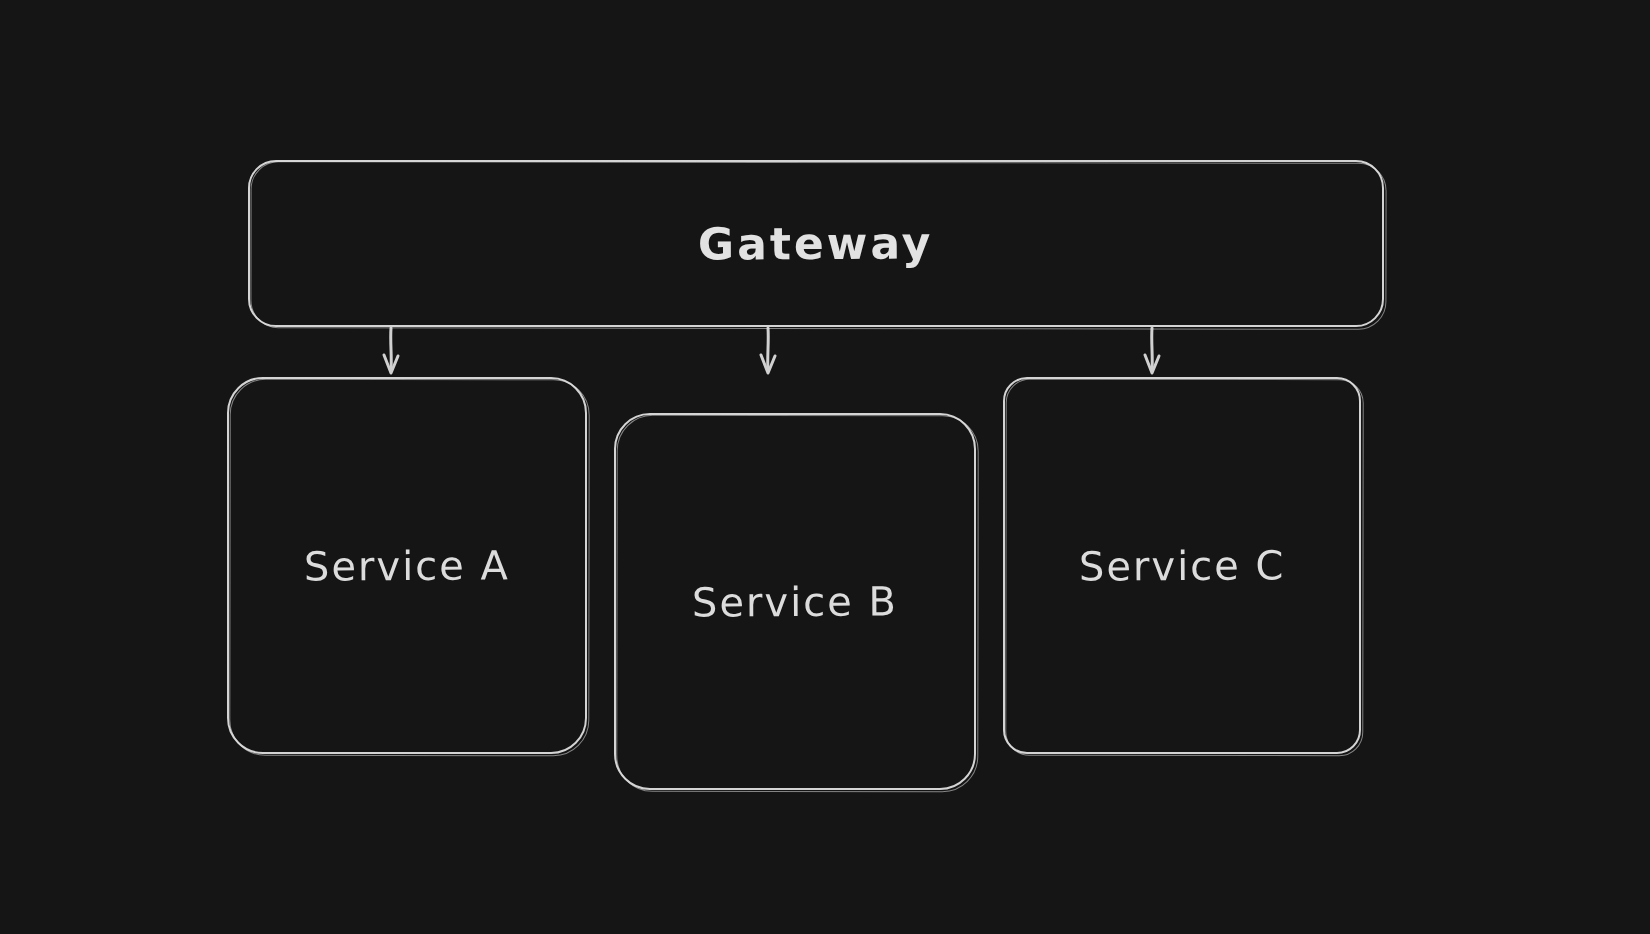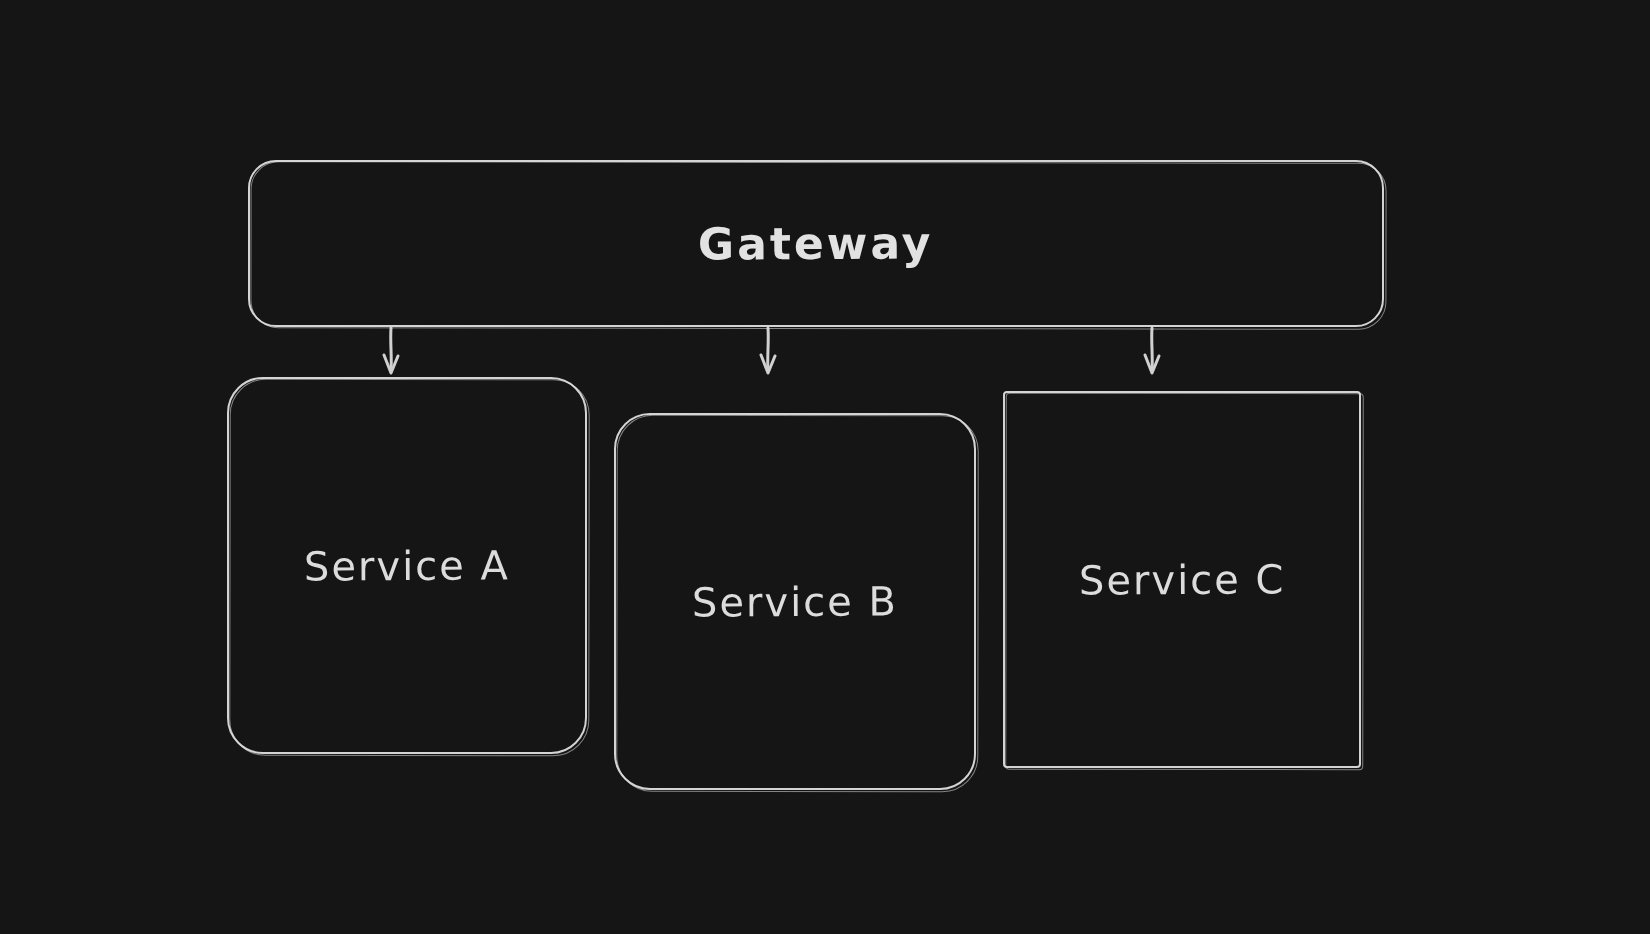--- a/index.html
+++ b/index.html
@@ -53,24 +53,24 @@
   .node-service-b {
     left: 614px;
     top: 377px;
     width: 362px;
     height: 377px;
     border-radius: 36px;
     margin-top: 36px;
   }
   .node-service-c {
     left: 1003px;
-    top: 391px;
+    top: 377px;
     width: 358px;
     height: 377px;
-    border-radius: 4px;
+    border-radius: 24px;
   }
   .label {
     color: #e2e2e2;
     letter-spacing: 2px;
     white-space: nowrap;
     transform: rotate(-0.3deg);
   }
   .label-gateway {
     font-size: 44px;
     font-weight: 700;

